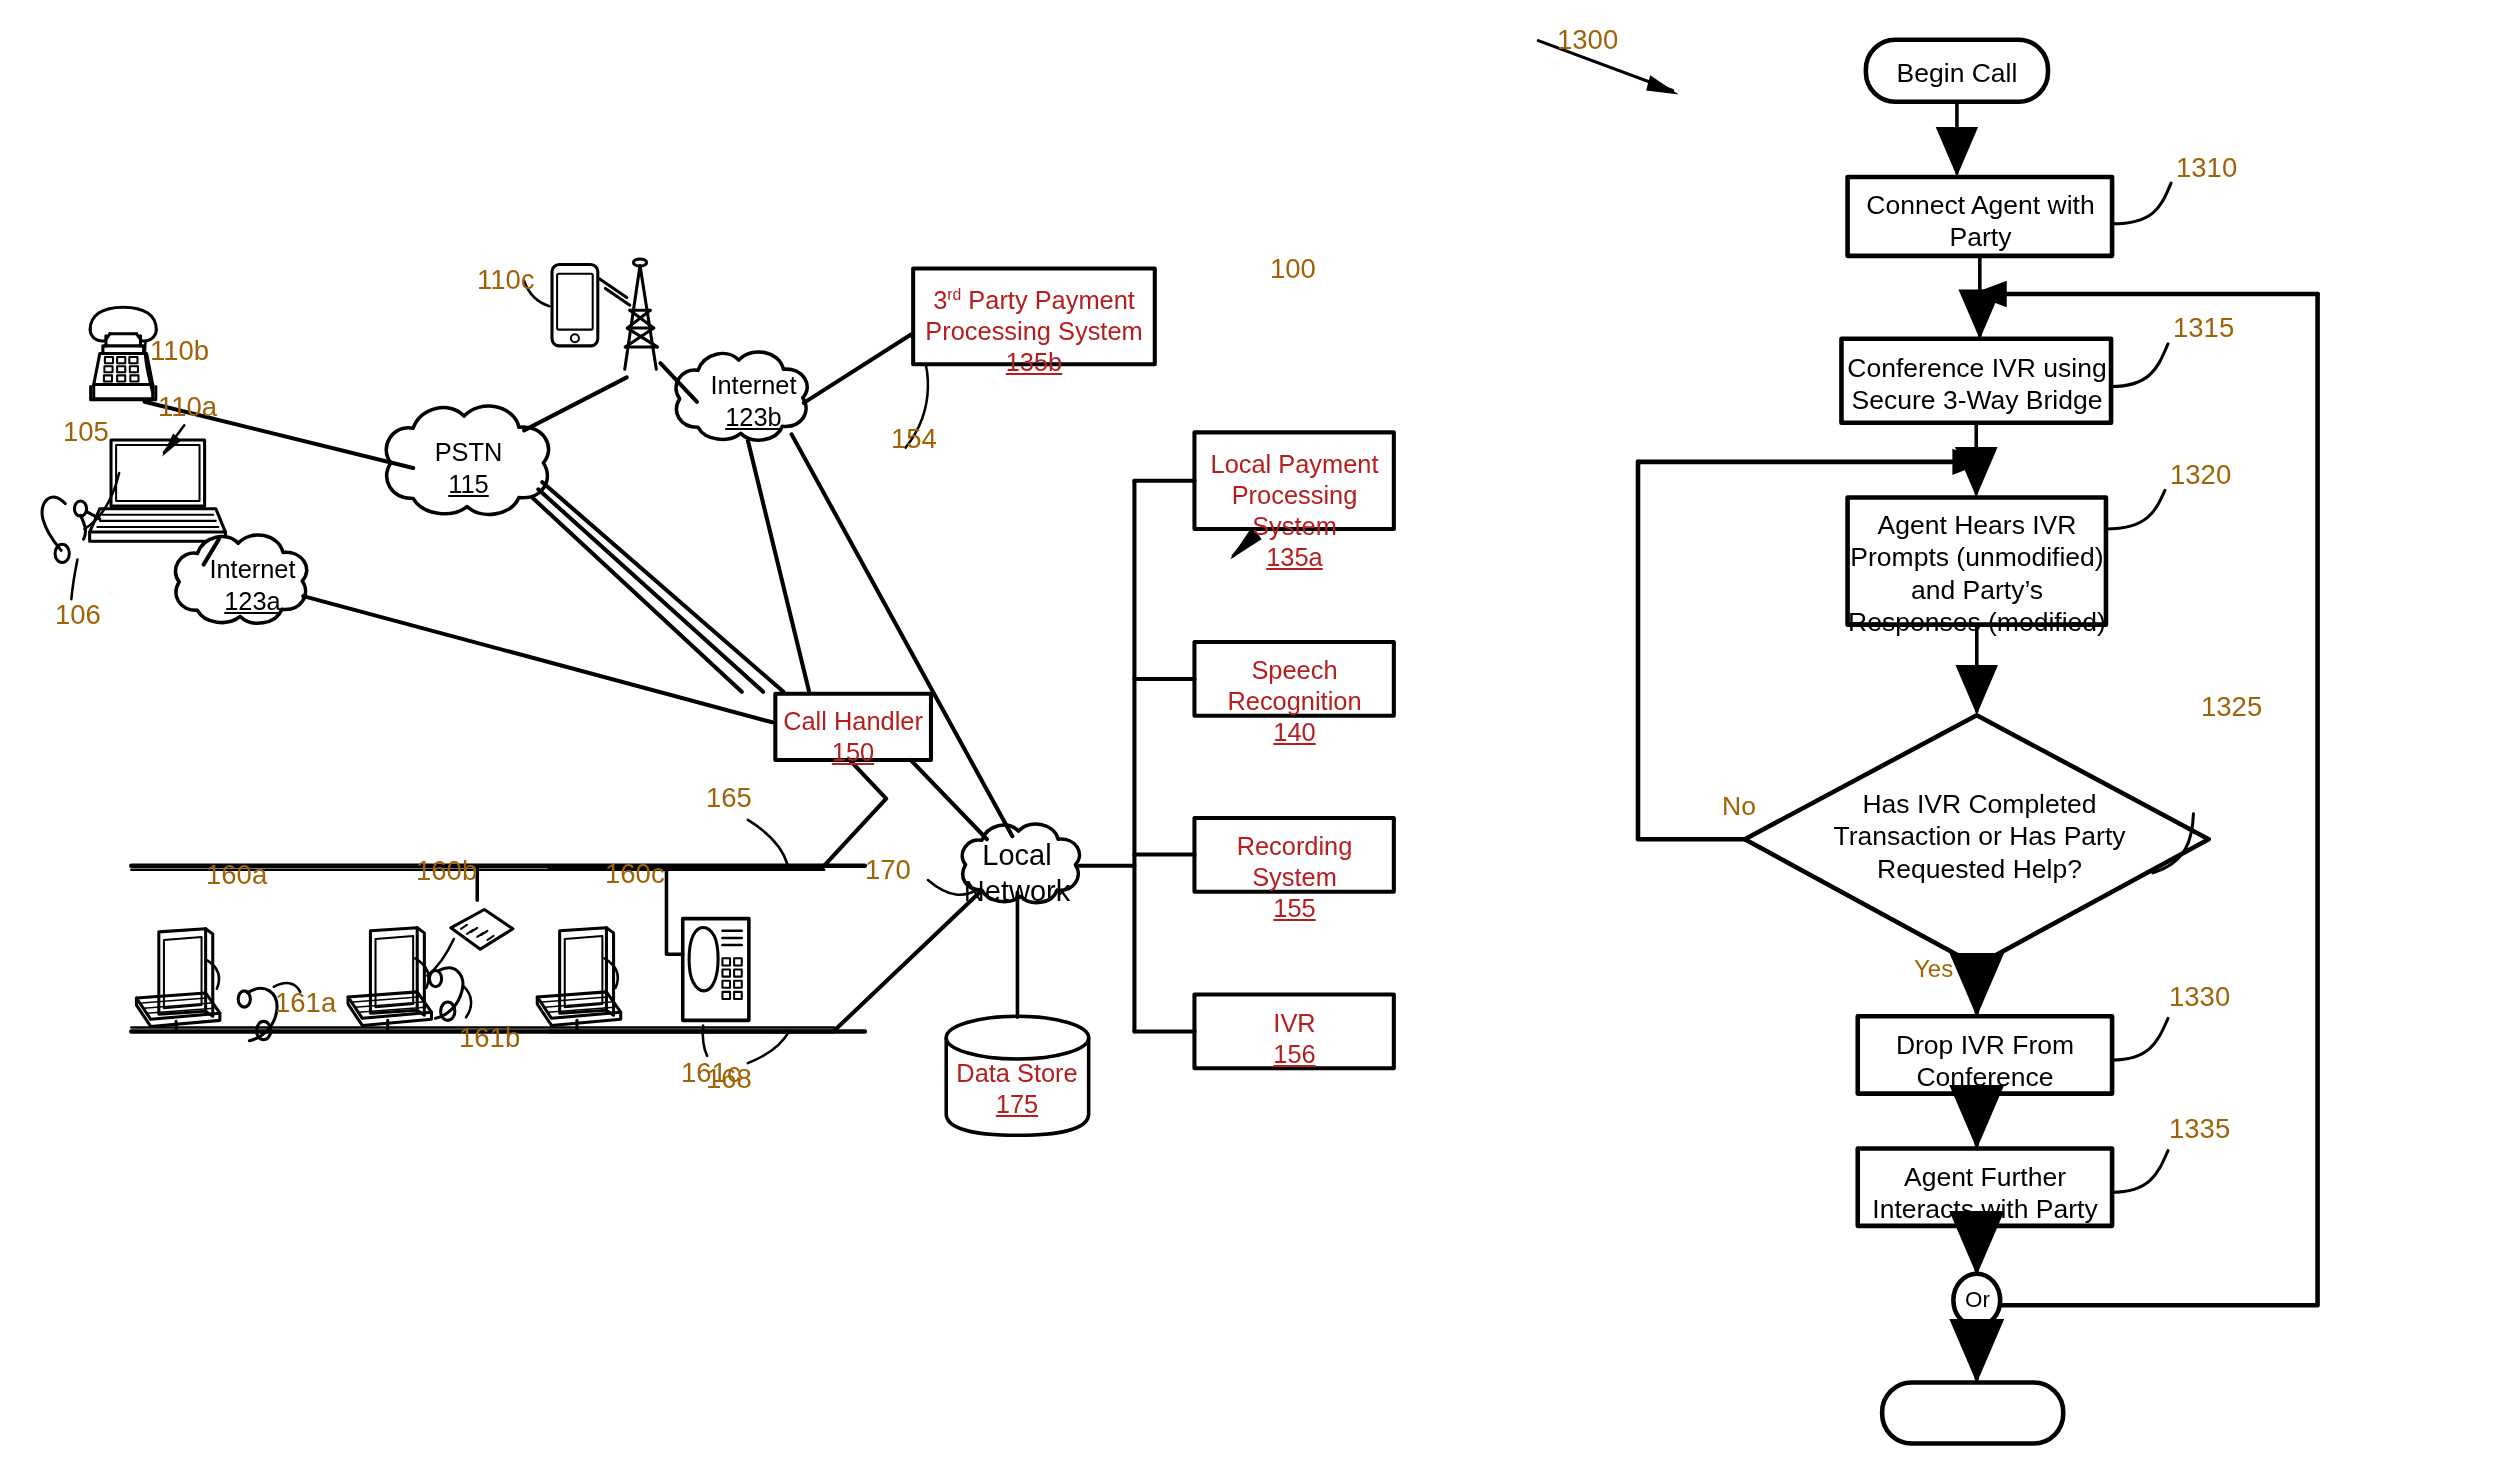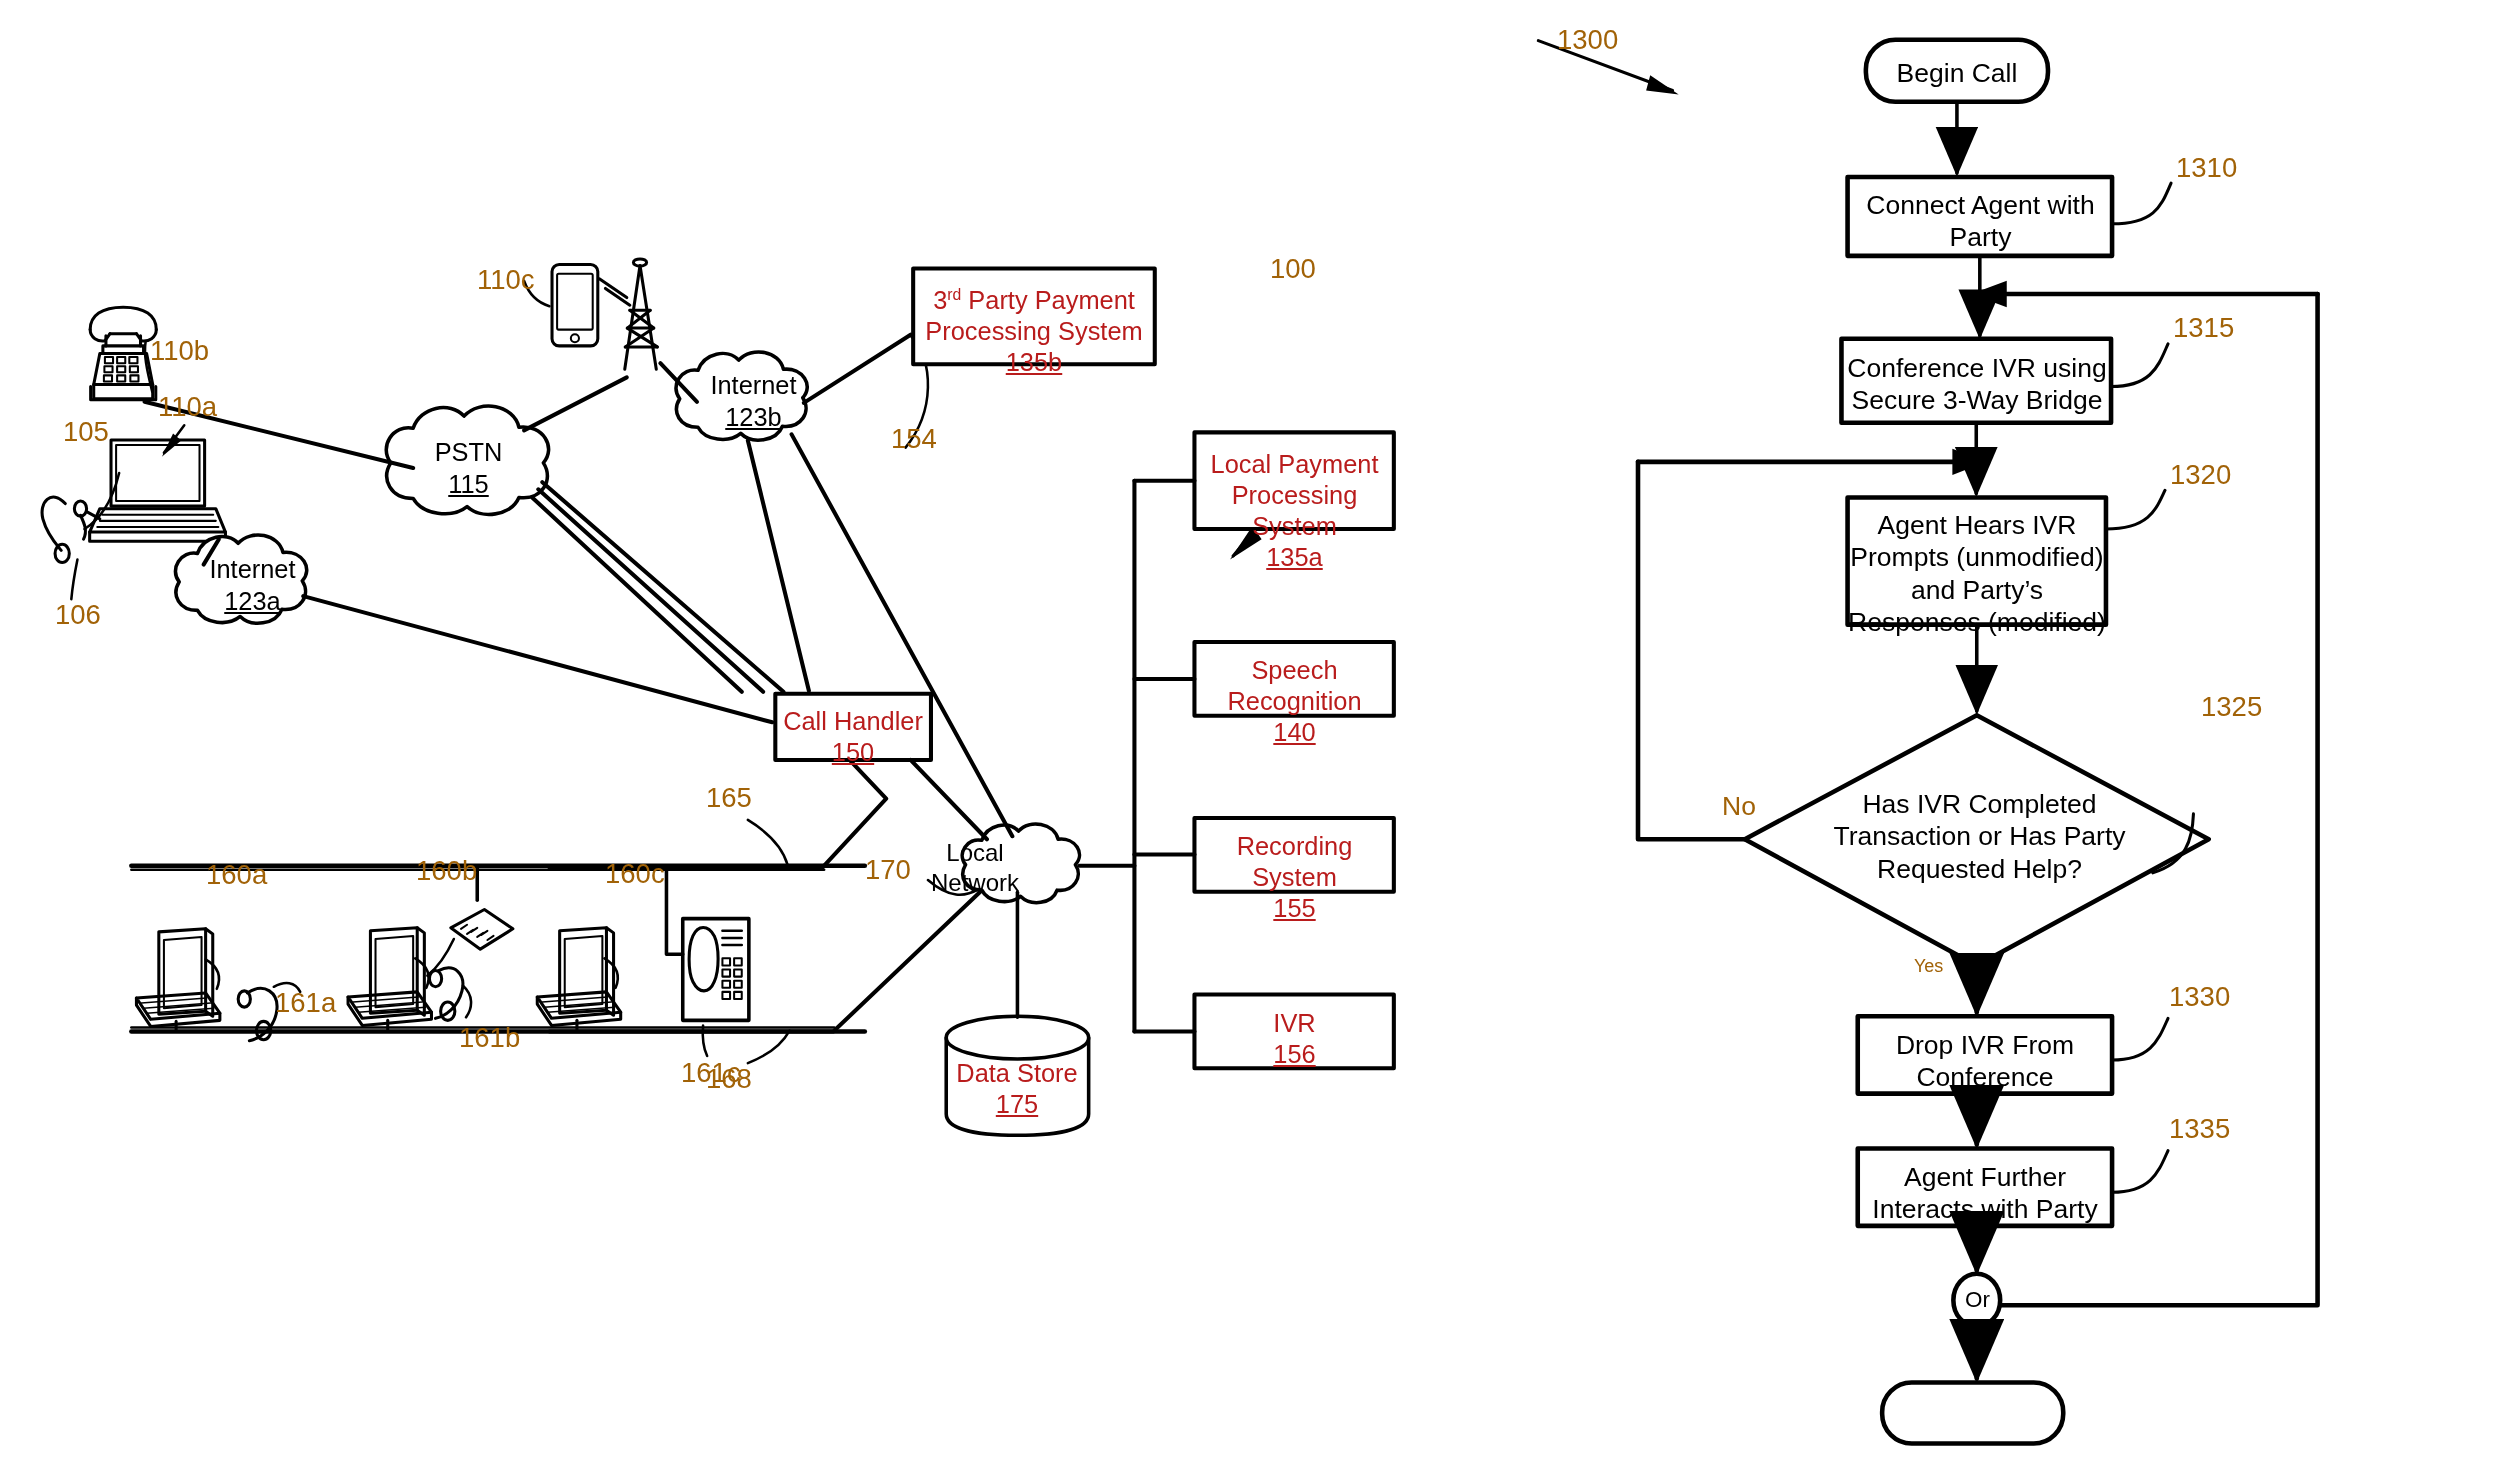--- a/index.html
+++ b/index.html
@@ -420,21 +420,21 @@
     <span class="num">115</span>
   </div>
   <div class="cloudtext" style="left:172px; top:554px; width:161px;">
     <span>Internet</span><br>
     <span class="num">123a</span>
   </div>
   <div class="cloudtext" style="left:673px; top:370px; width:161px;">
     <span>Internet</span><br>
     <span class="num">123b</span>
   </div>
-  <div class="cloudtext" style="left:909px; top:838px; width:132px; font-size:24px;">
+  <div class="cloudtext" style="left:951px; top:838px; width:132px; font-size:29px;">
     <span>Local</span><br>
     <span>Network</span>
   </div>
 
   <div class="boxtext" style="left:913px; top:285px; width:242px;">
     <span><span>3</span><sup>rd</sup><span> Party Payment</span></span><br>
     <span>Processing System</span><br>
     <span class="num">135b</span>
   </div>
 
@@ -492,21 +492,21 @@
   <div class="lbl ref" style="left:2170px; top:460px;">1320</div>
 
   <div class="flowtext" style="left:1832px; top:788px; width:295px;">
     <span>Has IVR Completed</span><br>
     <span>Transaction or Has Party</span><br>
     <span>Requested Help?</span>
   </div>
   <div class="lbl ref" style="left:2201px; top:692px;">1325</div>
 
   <div class="lbl" style="left:1722px; top:792px; font-size:26.5px;">No</div>
-  <div class="lbl" style="left:1914px; top:956px; font-size:18px;">Yes</div>
+  <div class="lbl" style="left:1914px; top:956px; font-size:24px;">Yes</div>
 
   <div class="flowtext" style="left:1858px; top:1029px; width:254px;">
     <span>Drop IVR From</span><br>
     <span>Conference</span>
   </div>
   <div class="lbl ref" style="left:2169px; top:982px;">1330</div>
 
   <div class="flowtext" style="left:1858px; top:1161px; width:254px;">
     <span>Agent Further</span><br>
     <span>Interacts with Party</span>

